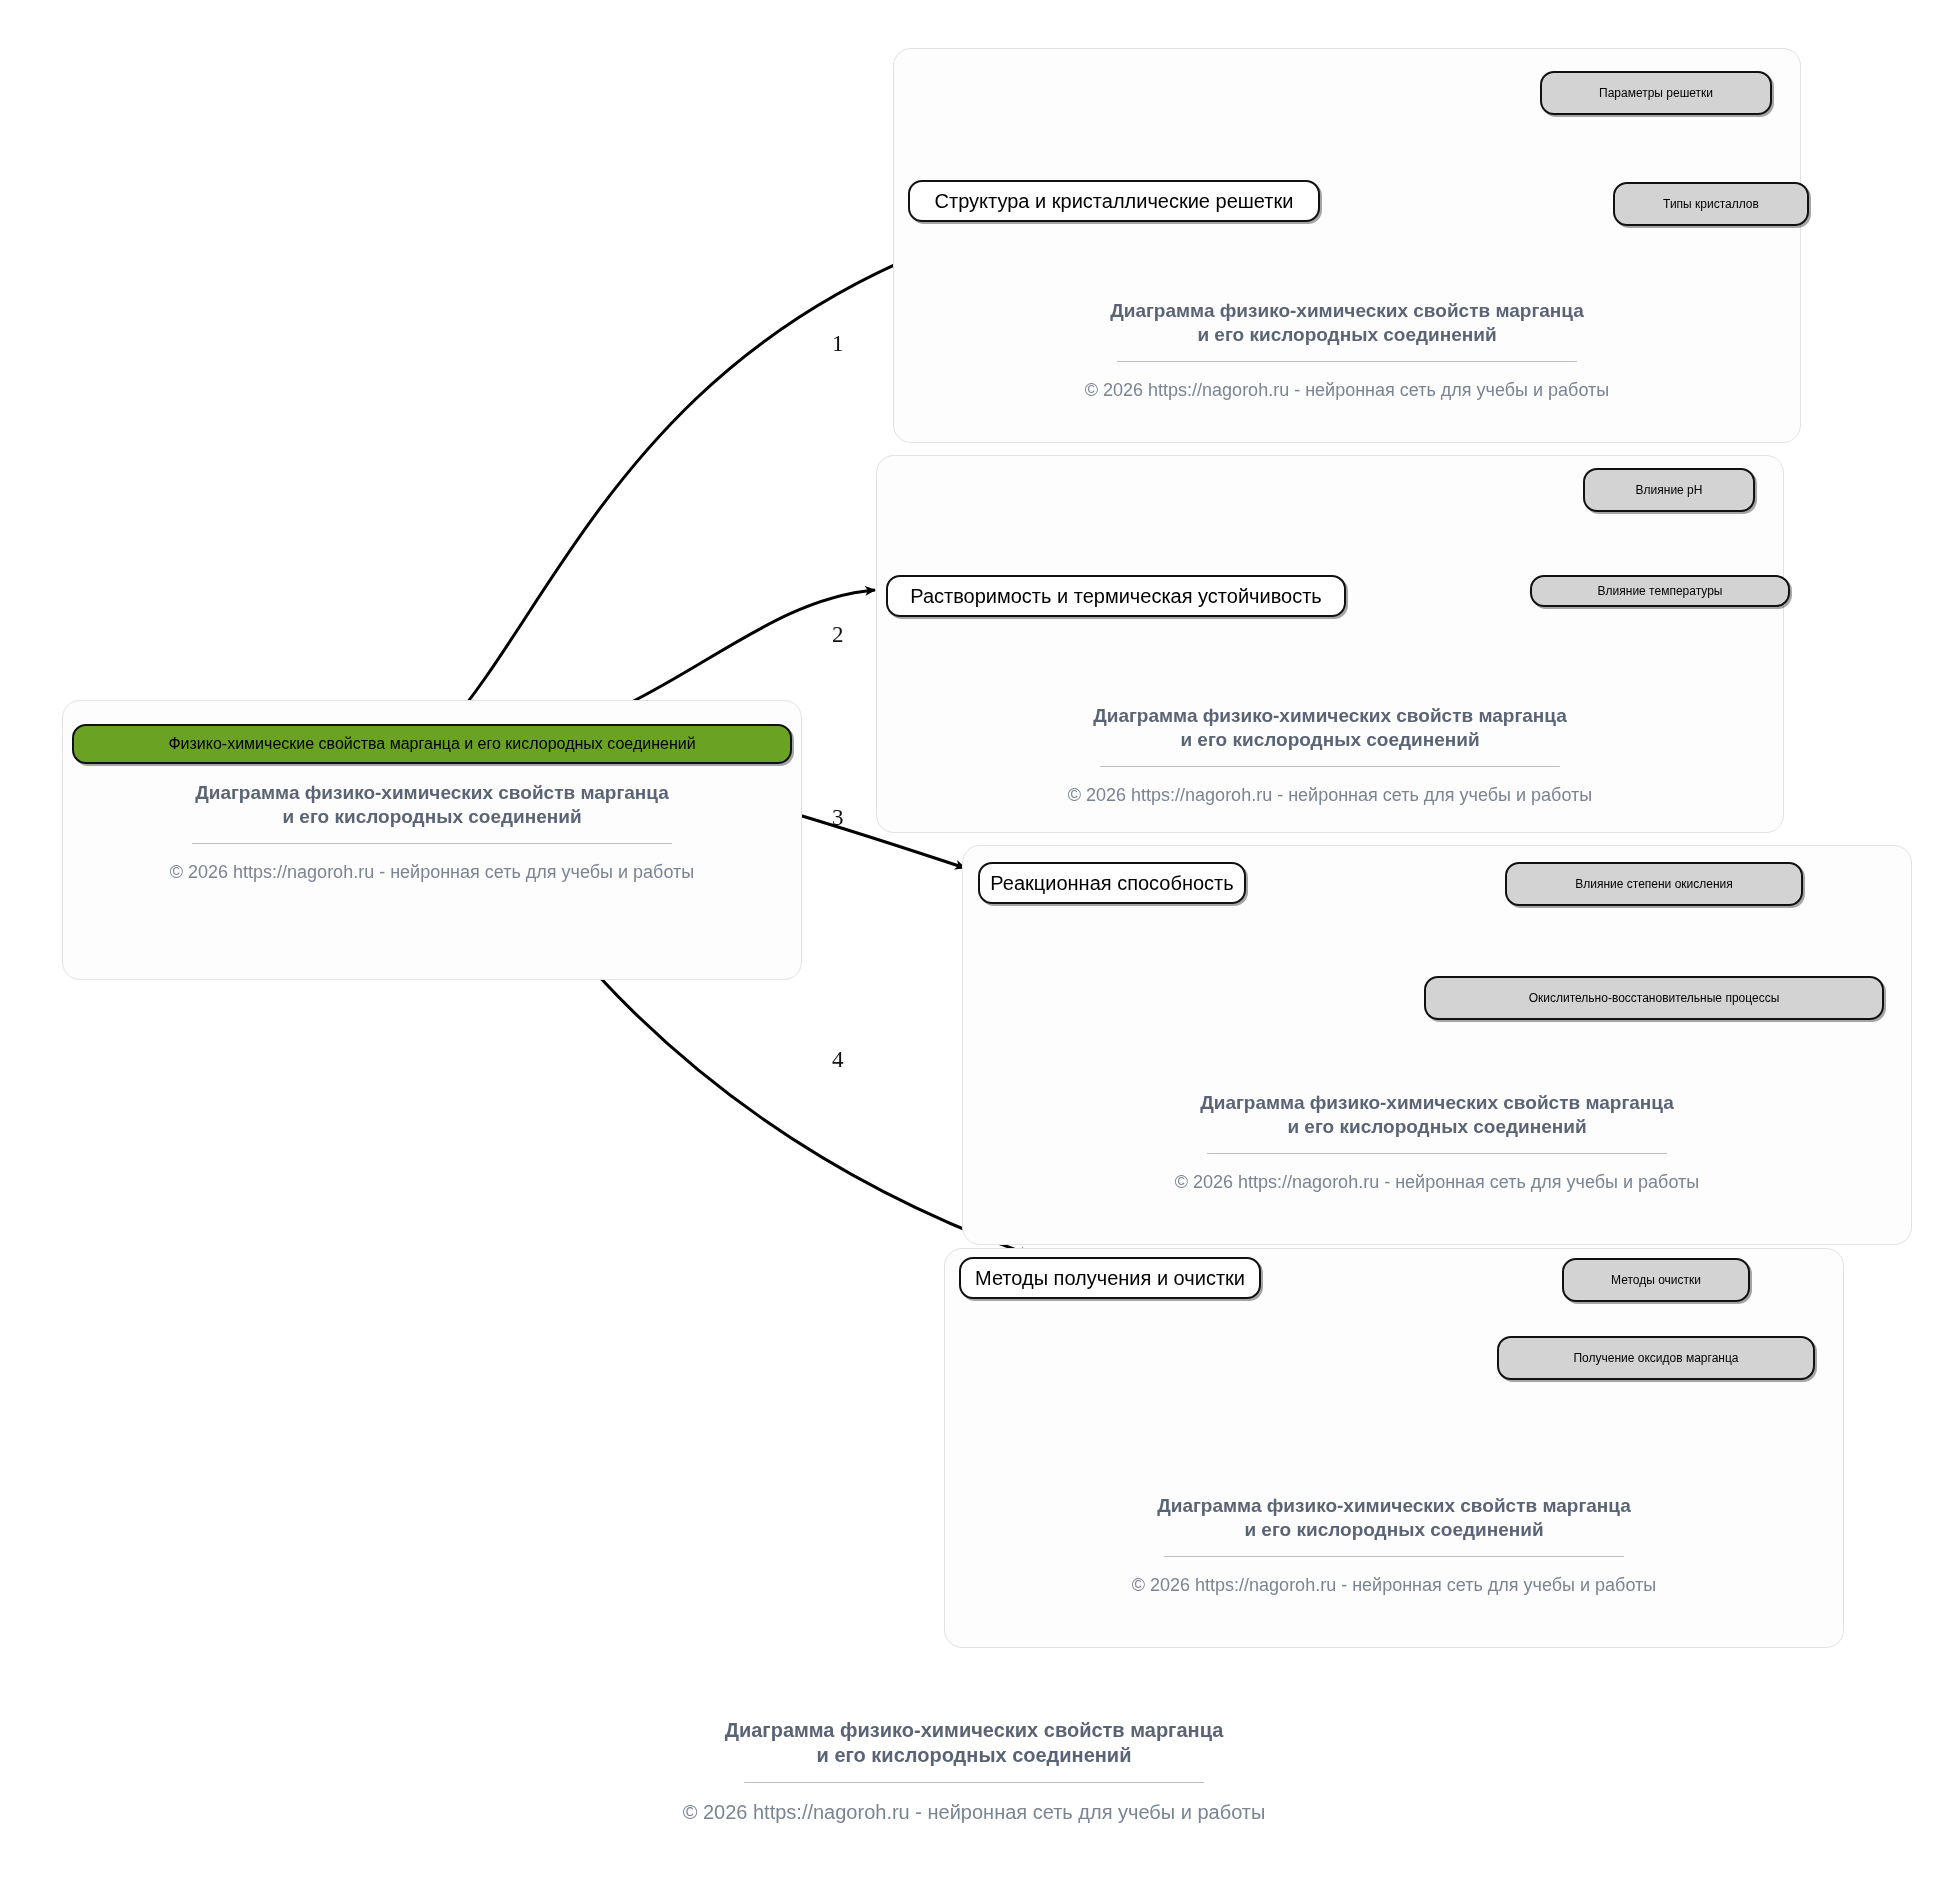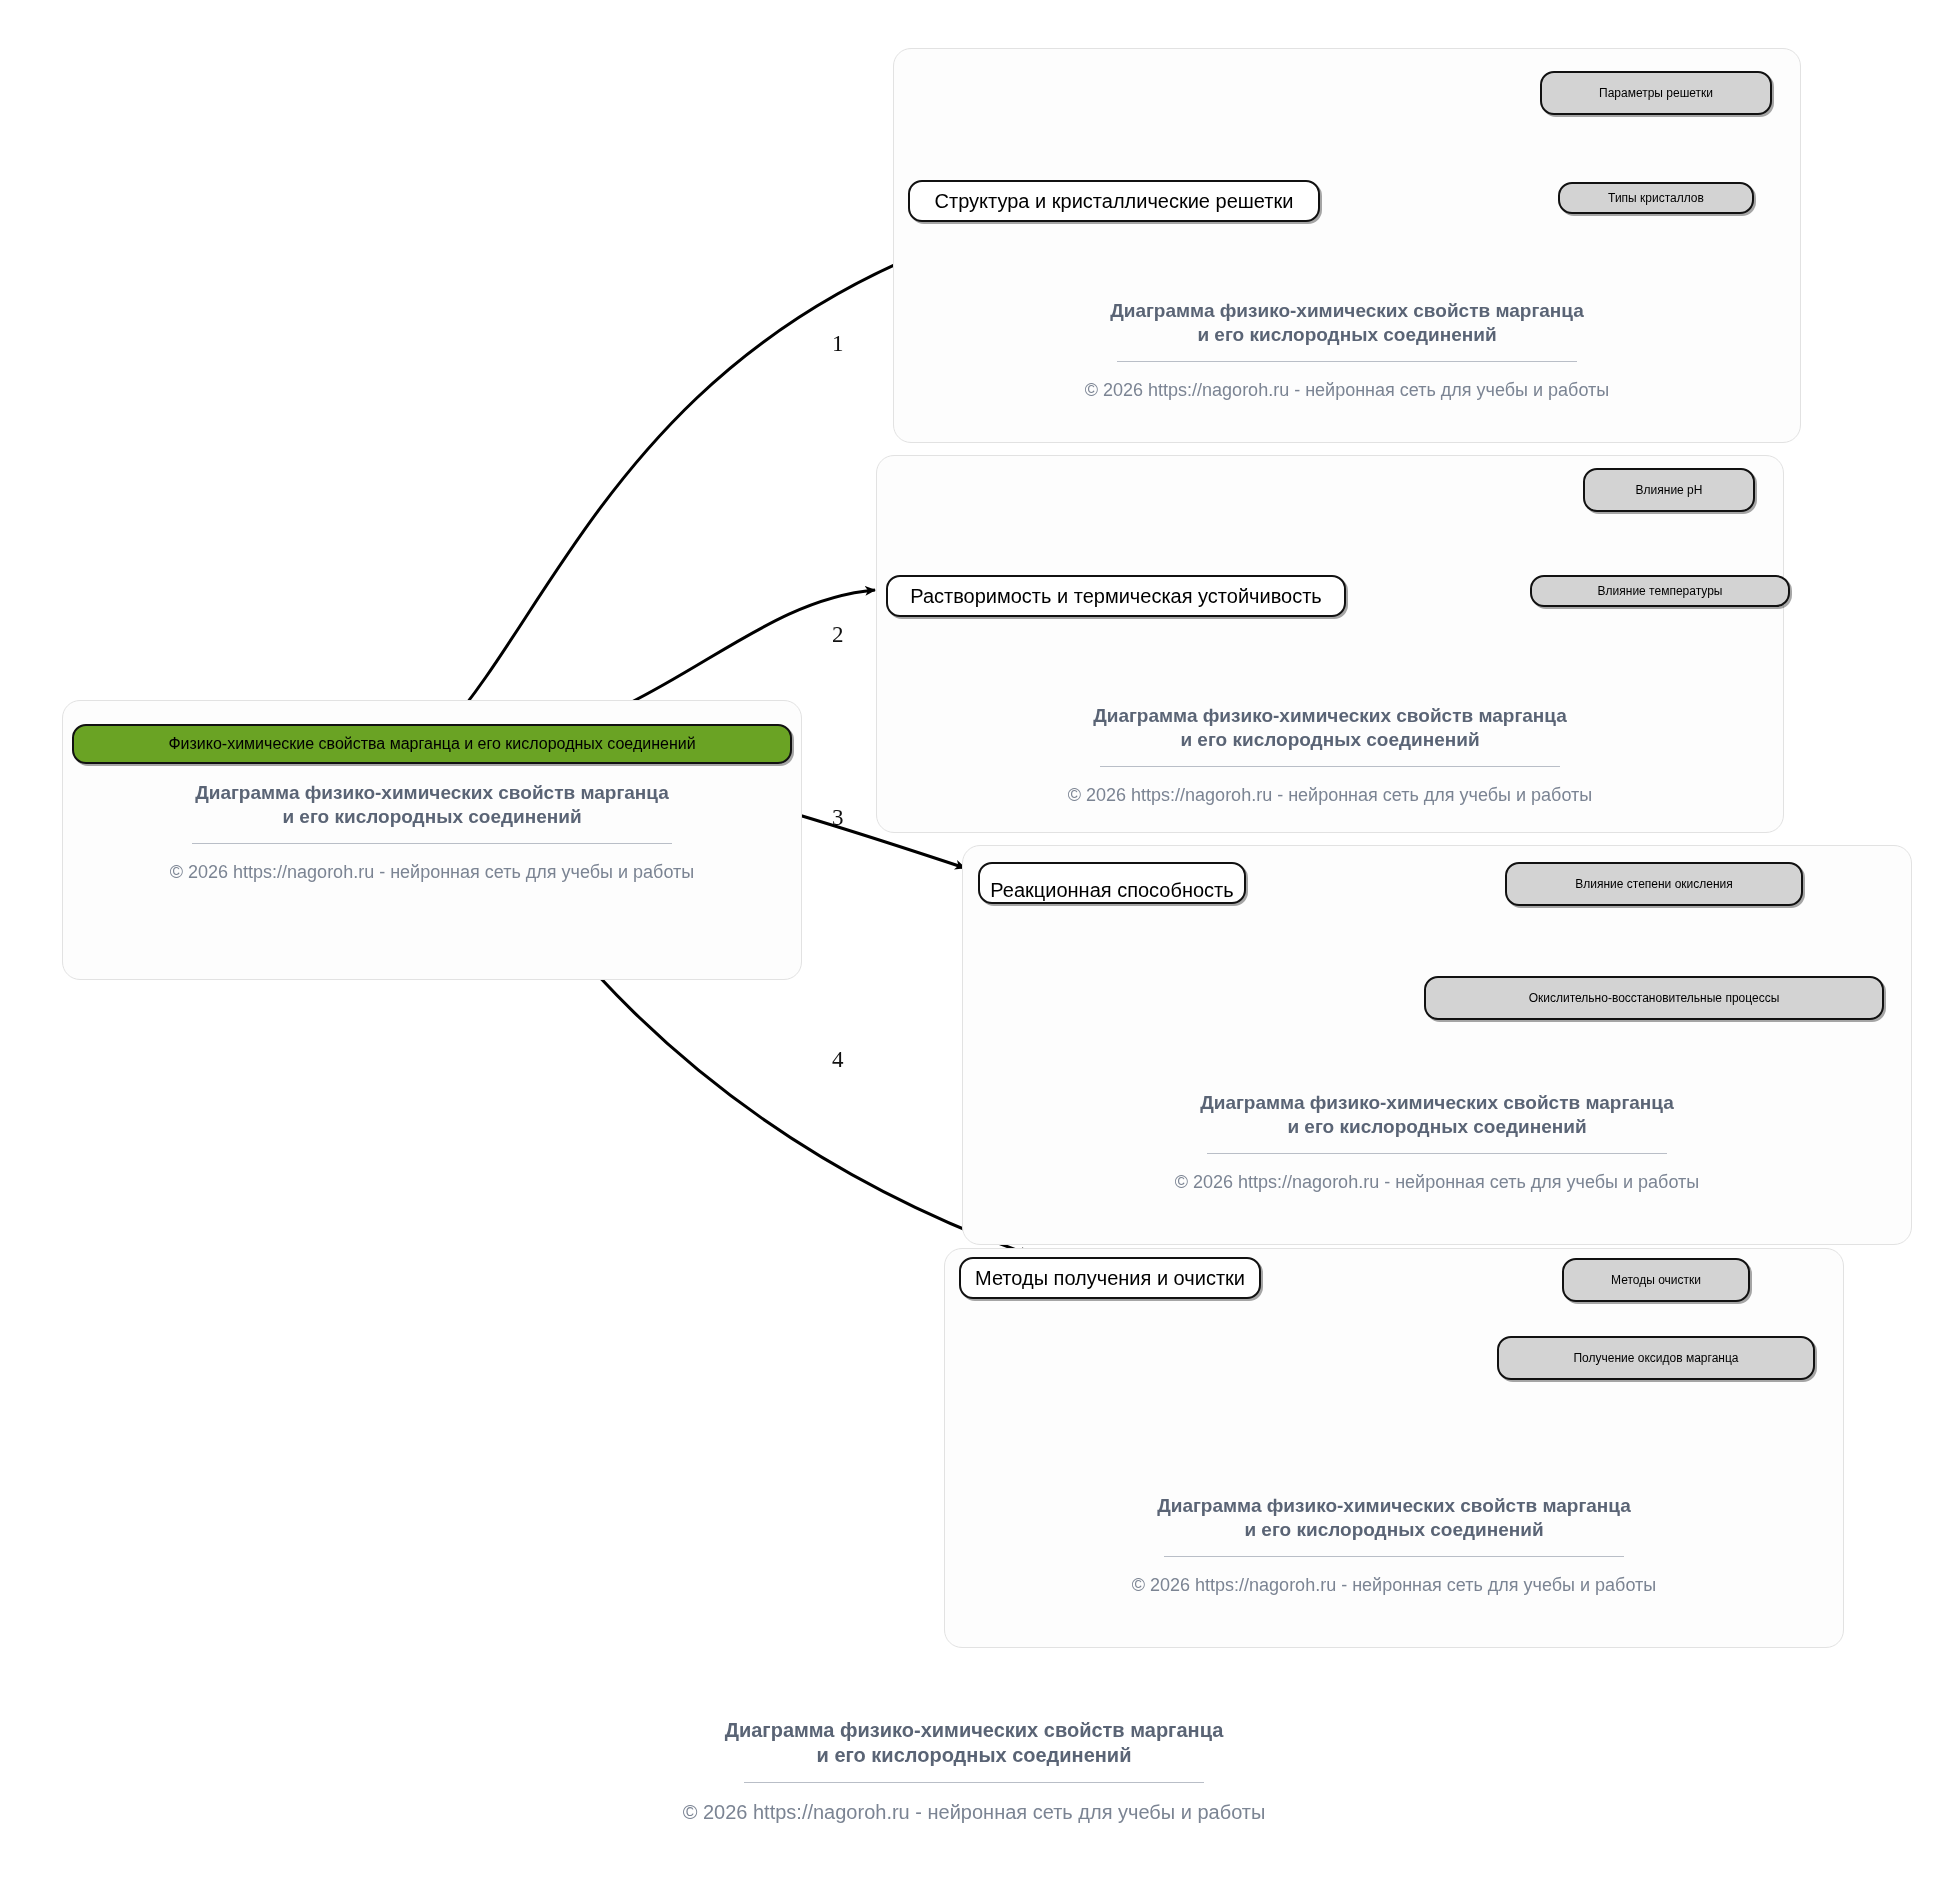--- a/index.html
+++ b/index.html
@@ -185,35 +185,35 @@
 <div class="node root" style="left:72px; top:724px; width:720px; height:40px;">
   <span>Физико-химические свойства марганца и его кислородных соединений</span>
 </div>
 
 <div class="node branch" style="left:908px; top:180px; width:412px; height:42px;">
   <span>Структура и кристаллические решетки</span>
 </div>
 <div class="node leaf" style="left:1540px; top:71px; width:232px; height:44px;">
   <span>Параметры решетки</span>
 </div>
-<div class="node leaf" style="left:1558px; top:182px; width:196px; height:32px;">
+<div class="node leaf" style="left:1613px; top:182px; width:196px; height:44px;">
   <span>Типы кристаллов</span>
 </div>
 
 <div class="node branch" style="left:886px; top:575px; width:460px; height:42px;">
   <span>Растворимость и термическая устойчивость</span>
 </div>
 <div class="node leaf" style="left:1583px; top:468px; width:172px; height:44px;">
   <span>Влияние pH</span>
 </div>
 <div class="node leaf" style="left:1530px; top:575px; width:260px; height:32px;">
   <span>Влияние температуры</span>
 </div>
 
-<div class="node branch" style="left:978px; top:862px; width:268px; height:42px;align-items:flex-end;">
+<div class="node branch" style="left:978px; top:862px; width:268px; height:42px;">
   <span>Реакционная способность</span>
 </div>
 <div class="node leaf" style="left:1505px; top:862px; width:298px; height:44px;">
   <span>Влияние степени окисления</span>
 </div>
 <div class="node leaf" style="left:1424px; top:976px; width:460px; height:44px;">
   <span>Окислительно-восстановительные процессы</span>
 </div>
 
 <div class="node branch" style="left:959px; top:1257px; width:302px; height:42px;">

